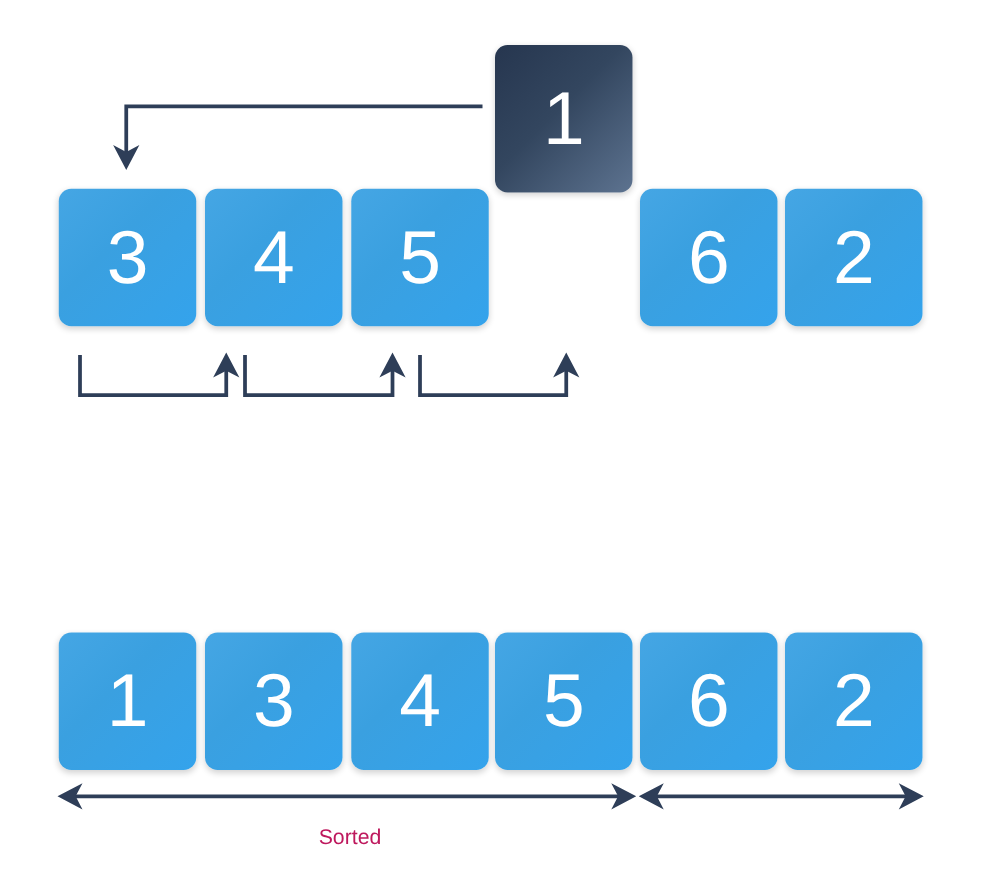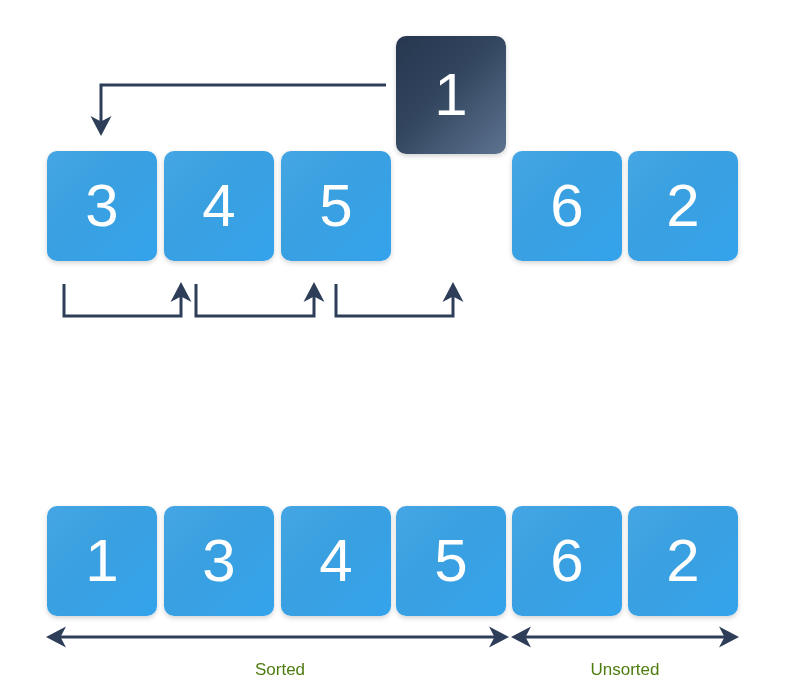--- a/index.html
+++ b/index.html
@@ -53,21 +53,21 @@
     left: 0;
     top: 0;
     width: 792px;
     height: 698px;
     pointer-events: none;
   }
 
   
   .range-label {
     position: absolute;
-    color: #4d7c0f;
+    color: #be185d;
     font-size: 17px;
     font-family: "Liberation Sans", sans-serif;
     text-align: center;
     white-space: nowrap;
   }
 </style>
 </head>
 <body>
 
 <div id="stage">
@@ -142,15 +142,14 @@
     <g>
       <line x1="523" y1="637" x2="727" y2="637" stroke="#2e3e58" stroke-width="3"></line>
       <path d="M511,637 L531,626.5 L525.5,637 L531,647.5 Z" fill="#2e3e58"></path>
       <path d="M739,637 L719,626.5 L724.5,637 L719,647.5 Z" fill="#2e3e58"></path>
     </g>
 
   </svg>
 
   <div class="range-label" style="left:180px; top:660px; width:200px;">Sorted</div>
 
-  <div class="range-label" style="left:525px; top:660px; width:200px;">Unsorted</div>
 
 </div>
 
 </body></html>

